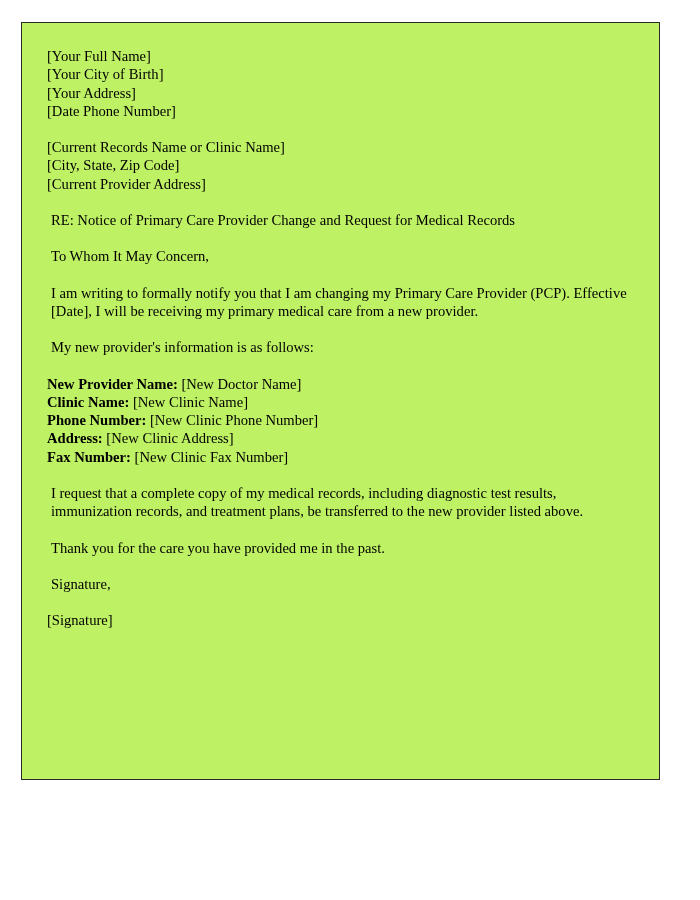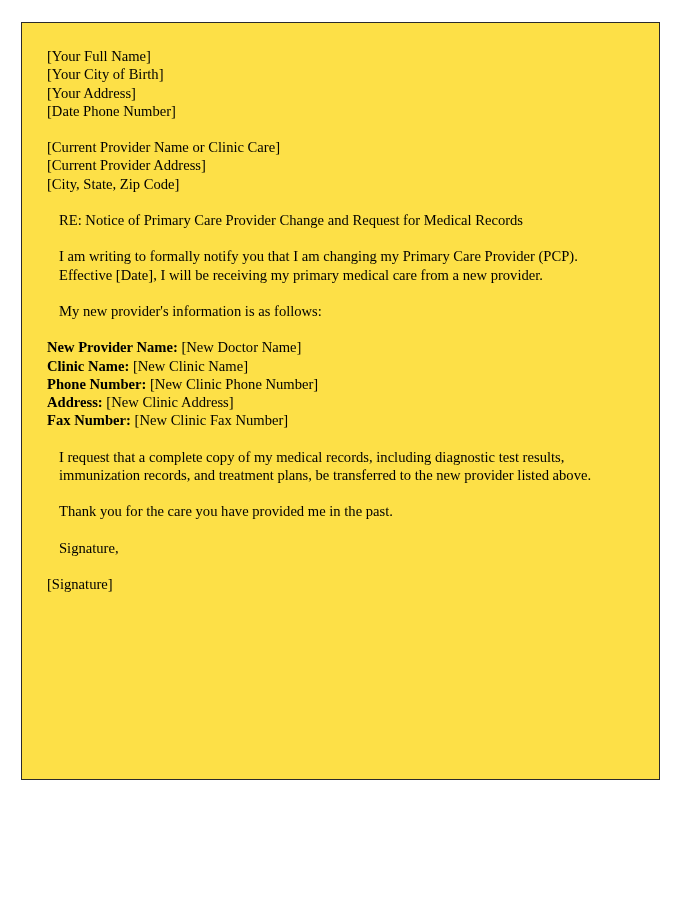--- a/index.html
+++ b/index.html
@@ -15,40 +15,40 @@
     color: #000000;
     overflow: hidden;
   }
   .page {
     position: absolute;
     left: 21px;
     top: 22px;
     width: 639px;
     height: 758px;
     border: 1px solid #2b2b2b;
-    background: #fde047;
+    background: #bef264;
     box-sizing: border-box;
   }
   .page-inner {
     padding: 24px 26px 0 25px;
   }
   .letter {
     font-size: 14.6px;
     line-height: 18.3px;
     color: #000000;
   }
   .block {
     margin: 0 0 18px 0;
   }
   .line {
     display: block;
     white-space: pre-wrap;
   }
   .para {
-    margin: 0 0 18px 12px;
+    margin: 0 0 18px 4px;
     max-width: 588px;
     text-align: left;
   }
   .para:last-child {
     margin-bottom: 0;
   }
   .field-line {
     display: block;
   }
   .field-label {
@@ -70,27 +70,28 @@
     <div class="letter">
 
       <div class="block">
         <span class="line">[Your Full Name]</span>
         <span class="line">[Your City of Birth]</span>
         <span class="line">[Your Address]</span>
         <span class="line">[Date Phone Number]</span>
       </div>
 
       <div class="block">
-        <span class="line">[Current Provider Name or Clinic Care]</span>
+        <span class="line">[Current Records Name or Clinic Name]</span>
+        <span class="line">[City, State, Zip Code]</span>
         <span class="line">[Current Provider Address]</span>
-        <span class="line">[City, State, Zip Code]</span>
       </div>
 
       <p class="para">RE: Notice of Primary Care Provider Change and Request for Medical Records</p>
 
+      <p class="para">To Whom It May Concern,</p>
 
       <p class="para">I am writing to formally notify you that I am changing my Primary Care Provider (PCP). Effective [Date], I will be receiving my primary medical care from a new provider.</p>
 
       <p class="para">My new provider's information is as follows:</p>
 
       <div class="block">
         <span class="field-line">
           <span class="field-label">New Provider Name:</span>
           <span class="field-value">[New Doctor Name]</span>
         </span>

